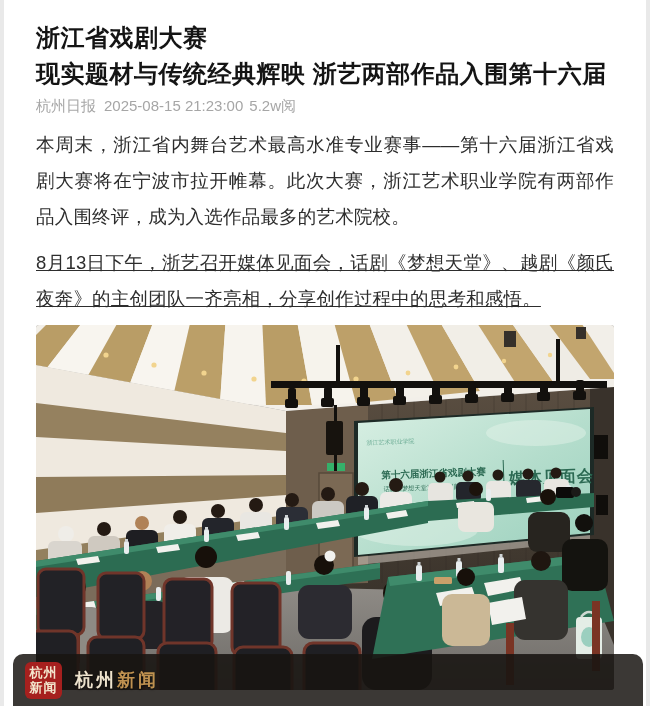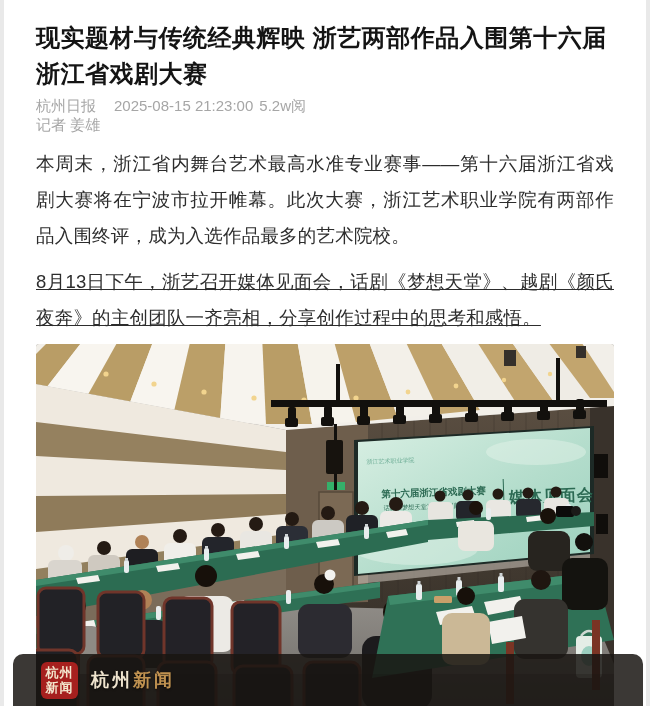--- a/index.html
+++ b/index.html
@@ -11,65 +11,64 @@
   .card{
     position:relative;margin:0 4px;width:642px;height:706px;
     background:#ffffff;overflow:hidden;
   }
   .title{
     margin:20px 32px 0;font-size:24px;font-weight:bold;color:#141414;
     line-height:36px;letter-spacing:0.5px;
   }
   .title span{display:block;}
   .meta{margin:4px 32px 0;color:#a6a6a6;font-size:15px;line-height:19px;}
-  .meta .src{margin-right:18px;}
+  .meta .src{margin-right:8px;}
   .meta .views{margin-left:6px;text-align:center;}
   .para{
     margin:4px 32px 0;font-size:18.5px;color:#2d2d2d;line-height:36px;
     text-align:justify;letter-spacing:0.2px;
   }
   .para.p1{margin-top:12px;}
   .para.p2{margin-top:10px;text-decoration:underline;}
   .photo-wrap{
     position:relative;margin:8px 32px 0;width:578px;height:365px;
     border-radius:3px;overflow:hidden;background:#8d8a86;
   }
   .photo-wrap svg{display:block;}
   .footer-bar{
     position:absolute;left:9px;top:654px;width:630px;height:52px;
     background:rgba(25,21,18,0.85);
     border-radius:10px 10px 0 0;
-    display:flex;align-items:center;padding-left:28px;box-sizing:border-box;
+    display:flex;align-items:center;padding-left:12px;box-sizing:border-box;
   }
   .footer-logo{
     width:37px;height:37px;border-radius:6px;
     display:flex;flex-direction:column;align-items:center;justify-content:center;
     font-weight:bold;font-size:13px;line-height:15px;letter-spacing:1px;
     color:#f3e6cd;flex:0 0 auto;
   }
   .footer-brand{
     margin-left:13px;font-size:18px;font-weight:bold;letter-spacing:3px;
     text-shadow:0 1px 2px rgba(0,0,0,0.6);white-space:nowrap;
   }
 </style>
 </head>
 <body>
 
 <div class="card">
 
   <h1 class="title">
+    <span>浙江省戏剧大赛</span>
     <span>现实题材与传统经典辉映 浙艺两部作品入围第十六届</span>
-    <span>浙江省戏剧大赛</span>
   </h1>
 
   <div class="meta">
     <div>
       <span class="src">杭州日报</span><span>2025-08-15 21:23:00</span><span class="views">5.2w阅</span>
     </div>
-    <div>记者 姜雄</div>
   </div>
 
   <p class="para p1">本周末，浙江省内舞台艺术最高水准专业赛事——第十六届浙江省戏剧大赛将在宁波市拉开帷幕。此次大赛，浙江艺术职业学院有两部作品入围终评，成为入选作品最多的艺术院校。</p>
   <p class="para p2">8月13日下午，浙艺召开媒体见面会，话剧《梦想天堂》、越剧《颜氏夜奔》的主创团队一齐亮相，分享创作过程中的思考和感悟。</p>
 
   <div class="photo-wrap">
     <svg width="578" height="365" viewBox="0 0 578 365" xmlns="http://www.w3.org/2000/svg">
       <defs>
         <linearGradient id="gScreen" x1="0" y1="0" x2="1" y2="1">
           <stop offset="0" stop-color="#d8efe3"></stop>

